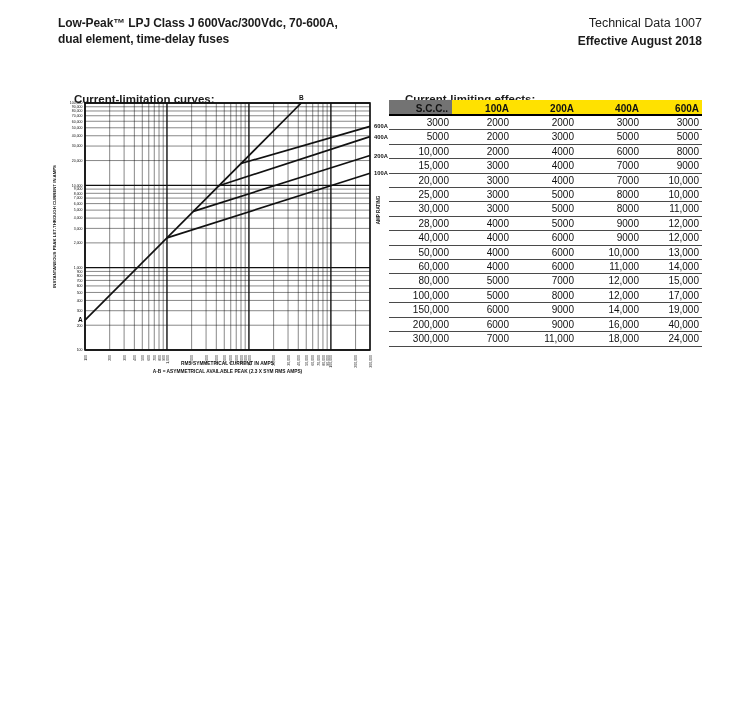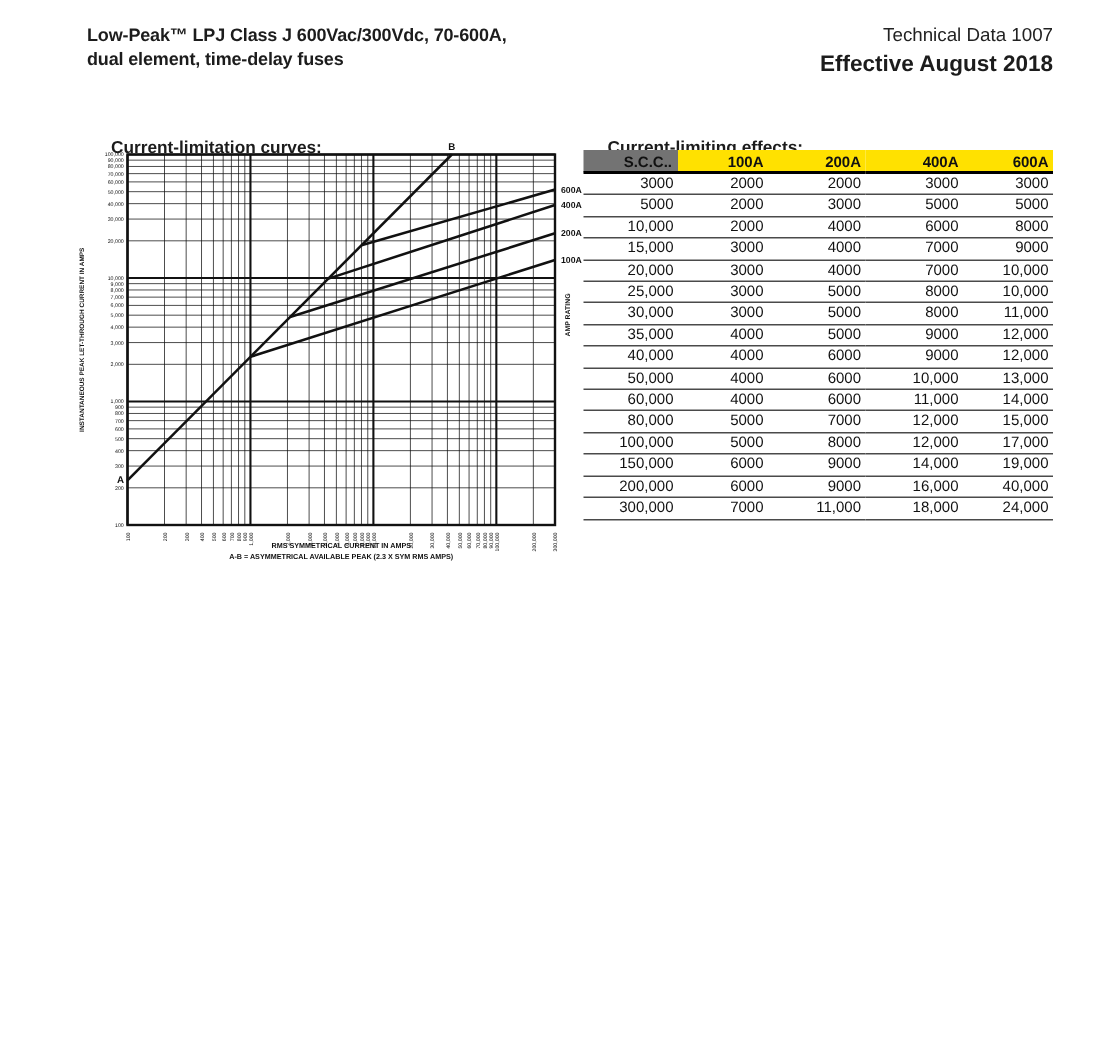--- a/index.html
+++ b/index.html
@@ -4,21 +4,21 @@
 <style>
   html,body{margin:0;padding:0;}
   body{
     width:732px;height:703px;background:#ffffff;position:relative;overflow:hidden;
     font-family:"Liberation Sans",sans-serif;color:#1a1a1a;
   }
   .doc-title{position:absolute;left:58px;top:15px;font-size:12px;font-weight:bold;
     line-height:16px;letter-spacing:-0.1px;color:#1c1c1c;}
   .doc-ref-block{position:absolute;right:30px;top:16px;text-align:right;}
   .doc-ref{font-size:12.5px;font-weight:400;color:#222;}
-  .doc-effective{font-size:15px;font-weight:bold;margin-top:4px;color:#1c1c1c;}
+  .doc-effective{font-size:12px;font-weight:bold;margin-top:4px;color:#1c1c1c;}
   .section-heading{position:absolute;font-size:11.5px;font-weight:bold;color:#1c1c1c;margin:16px;}
   #curves-heading{left:58px;top:77px;}
   #effects-heading{left:389px;top:77px;}
   #chart{position:absolute;left:42px;top:93px;}
   svg text{font-family:"Liberation Sans",sans-serif;fill:#111;}
 
   table.effects-table{position:absolute;left:389px;top:100px;width:313px;
     border-collapse:collapse;table-layout:fixed;}
   .effects-table th{background:#FFE100;font-weight:bold;color:#111;padding:0;vertical-align:bottom;}
   .effects-table thead tr.hr1 th{height:13px;}
@@ -258,21 +258,21 @@
         <td>10,000</td>
       </tr>
       <tr>
         <td>30,000</td>
         <td>3000</td>
         <td>5000</td>
         <td>8000</td>
         <td>11,000</td>
       </tr>
       <tr>
-        <td>35,000</td>
+        <td>28,000</td>
         <td>4000</td>
         <td>5000</td>
         <td>9000</td>
         <td>12,000</td>
       </tr>
       <tr>
         <td>40,000</td>
         <td>4000</td>
         <td>6000</td>
         <td>9000</td>

